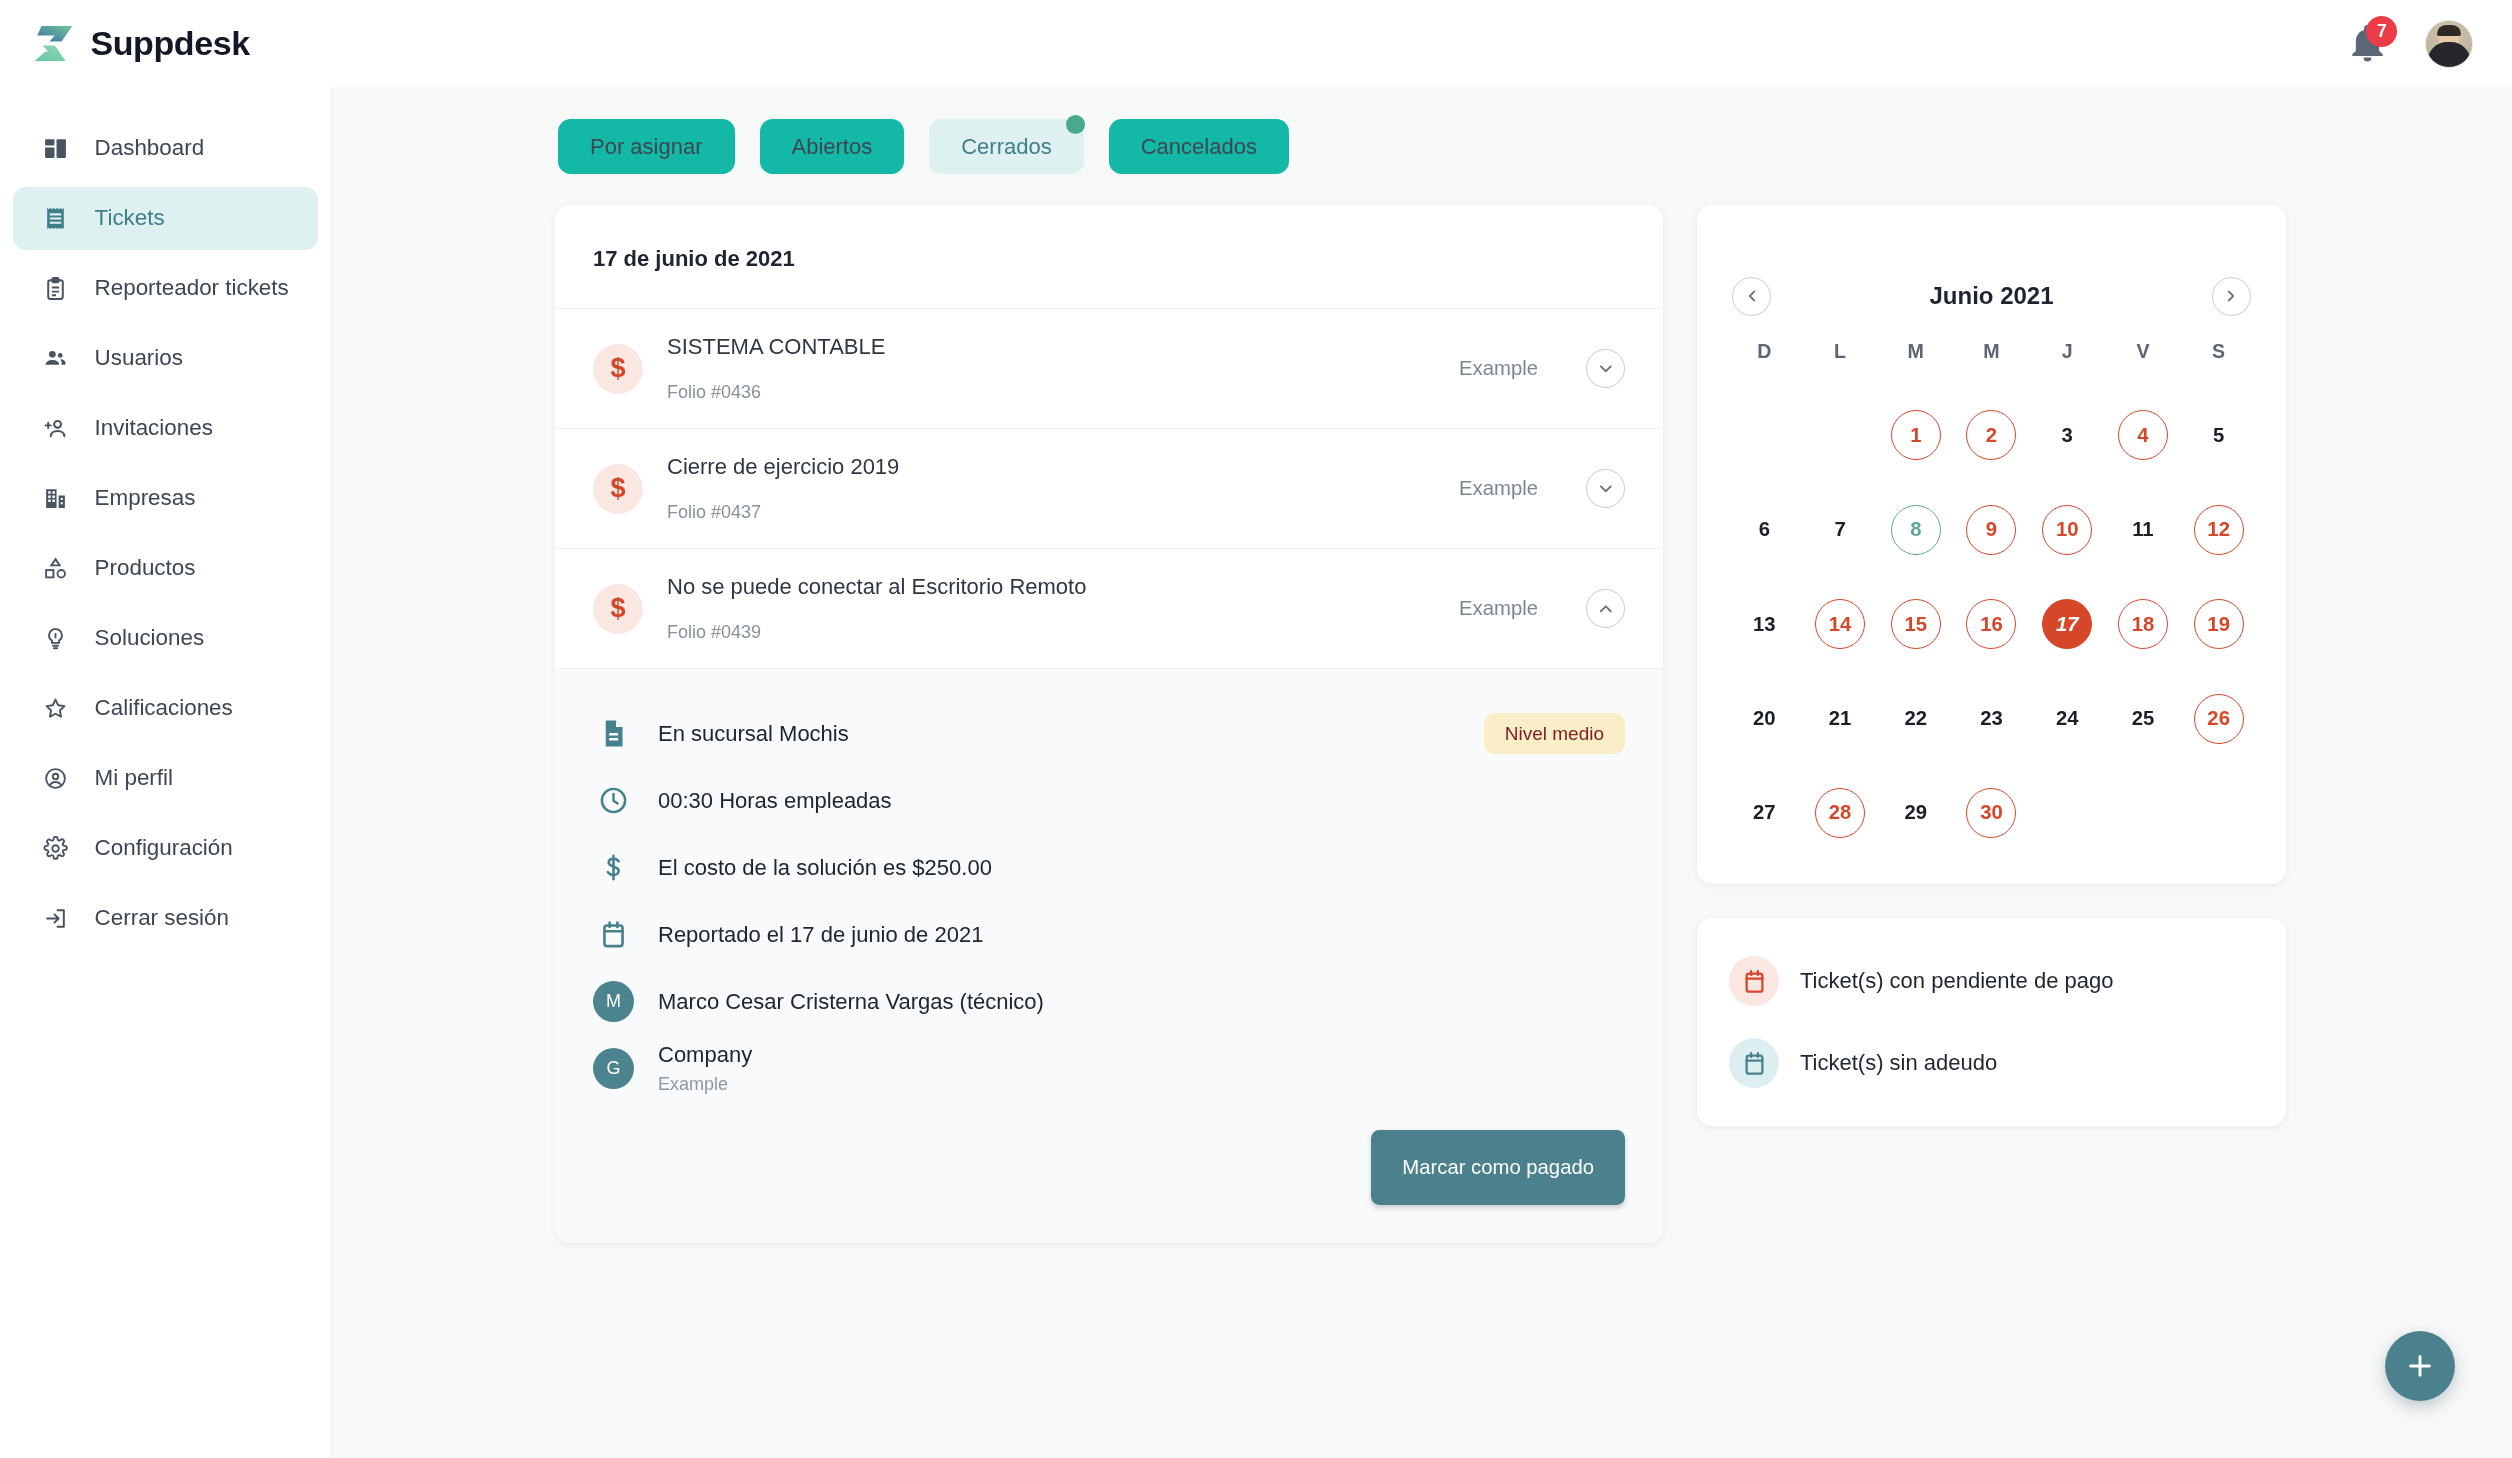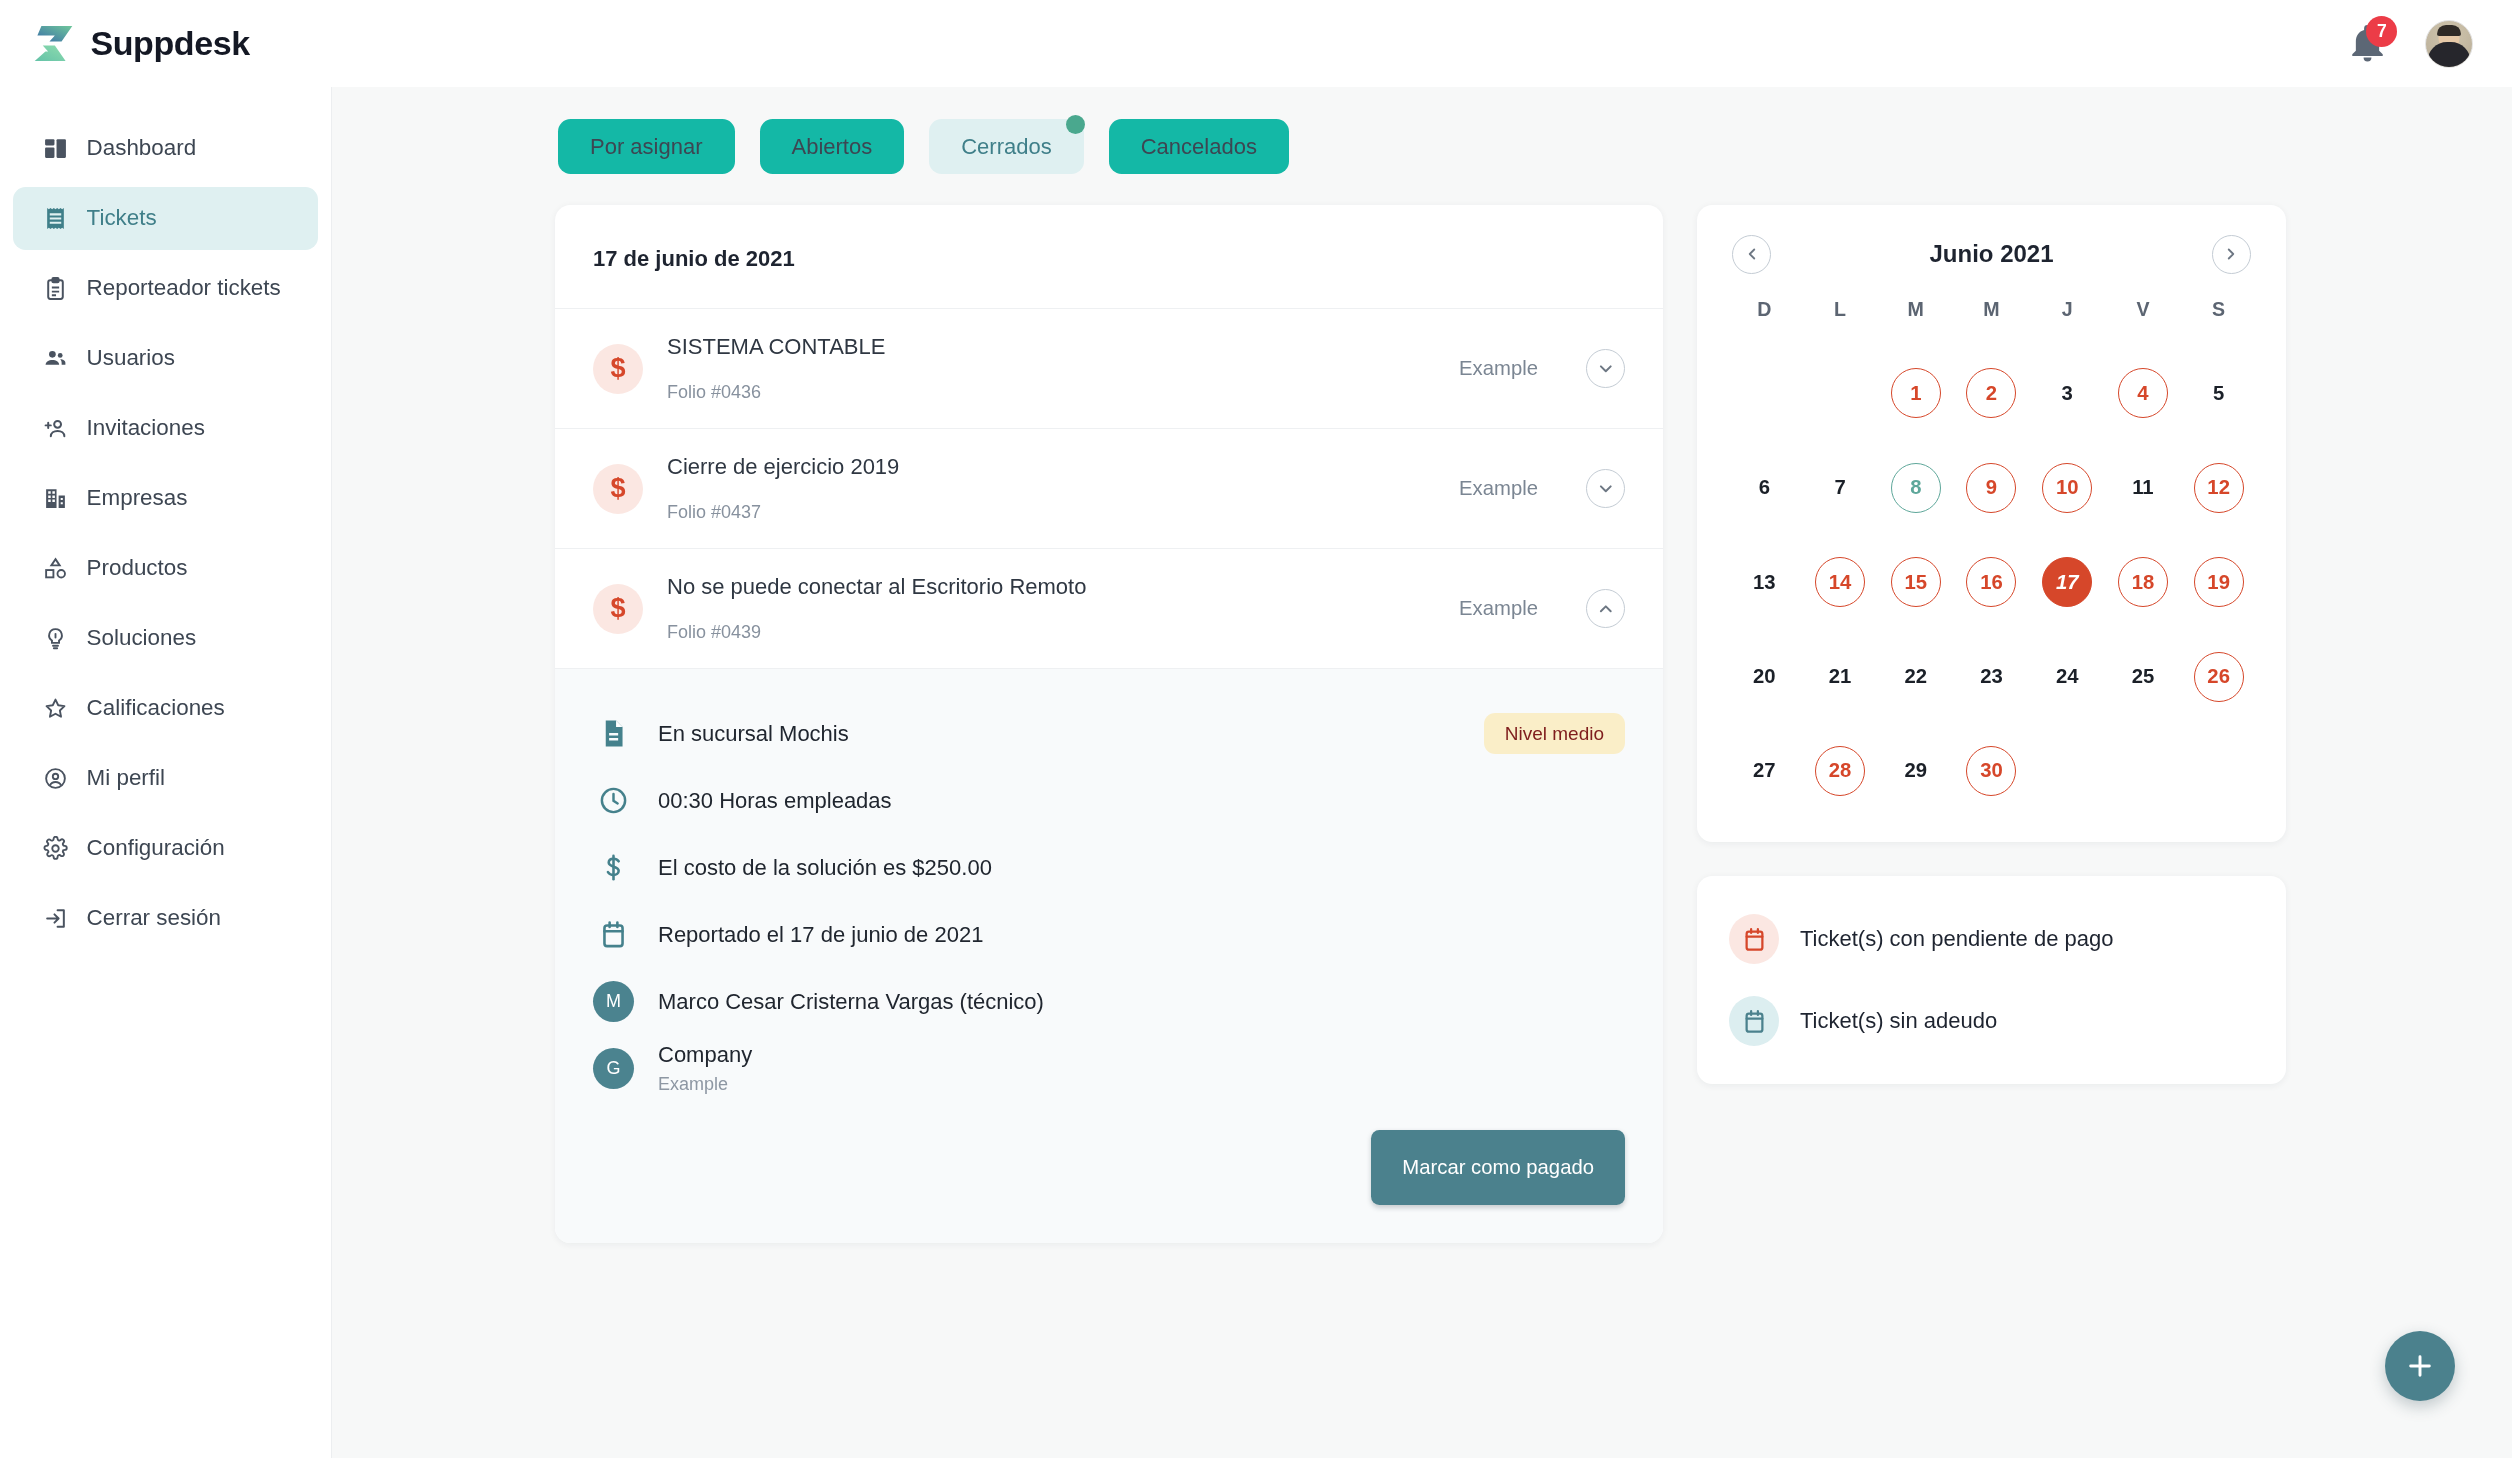--- a/index.html
+++ b/index.html
@@ -52,21 +52,21 @@
     border-radius: 12px 12px 2.8px 2.8px; z-index: 2;
   }
 
   
   .sidebar {
     position: absolute; top: 87px; left: 0; width: 332px; height: 1372px;
     background: #ffffff; border-right: 0.7px solid #eceef0;
     padding-top: 29.5px;
   }
   .nav-item {
-    display: flex; align-items: center; gap: 16px;
+    display: flex; align-items: center; gap: 24px;
     height: 63px; margin: 0 12.6px 7px 12.6px; padding-left: 27px;
     border-radius: 12.6px; cursor: pointer;
   }
   .nav-item .nav-ico { width: 31px; height: 31px; display:flex; align-items:center; justify-content:center; color: #4a5360; flex: 0 0 31px; }
   .nav-label { font-size: 22.4px; color: #3d4652; }
   .nav-item.active { background: #dff0f1; }
   .nav-item.active .nav-ico { color: #3f7f89; }
   .nav-item.active .nav-label { color: #3f7f89; }
 
   
@@ -145,21 +145,21 @@
   .btn-primary {
     background: #4b818d; color: #ffffff; font-size: 20.3px;
     padding: 26px 31px; border: none; border-radius: 8.4px; cursor: pointer;
     box-shadow: 0 2.1px 5.6px rgba(30,50,60,0.22);
     font-family: "Liberation Sans", sans-serif;
   }
 
   
   .right-col { display: flex; flex-direction: column; gap: 34px; width: 589px; }
   .cal-card { padding: 29.5px 29.5px 32px 29.5px; }
-  .cal-head { display: flex; align-items: center; justify-content: space-between; padding: 0 5.6px 24px 5.6px; }
+  .cal-head { display: flex; align-items: center; justify-content: space-between; padding: 0 5.6px 24px 5.6px; margin-top: 42px; }
   .cal-nav {
     width: 39px; height: 39px; border-radius: 50%;
     border: 1.1px solid #c4ccd4; background: transparent; cursor: pointer;
     display: flex; align-items: center; justify-content: center; color: #6d7783;
   }
   .cal-title { font-size: 24px; font-weight: 700; color: #1e2430; }
   .cal-grid { display: grid; grid-template-columns: repeat(7, 1fr); row-gap: 15.4px; }
   .cal-wd {
     font-size: 19.6px; font-weight: 700; color: #5c6572;
     text-align: center; padding-bottom: 18px;

